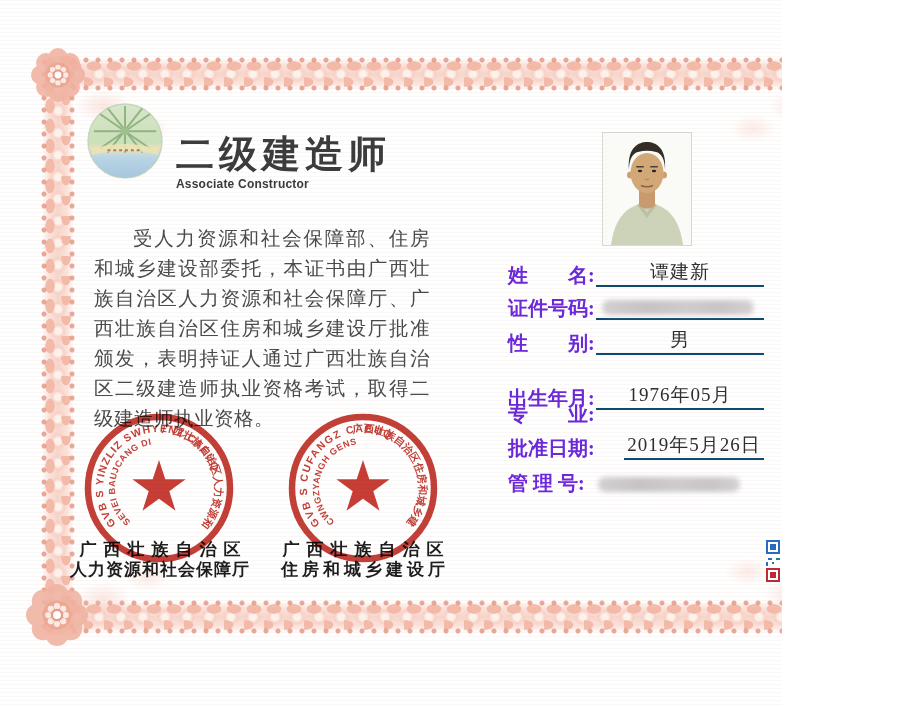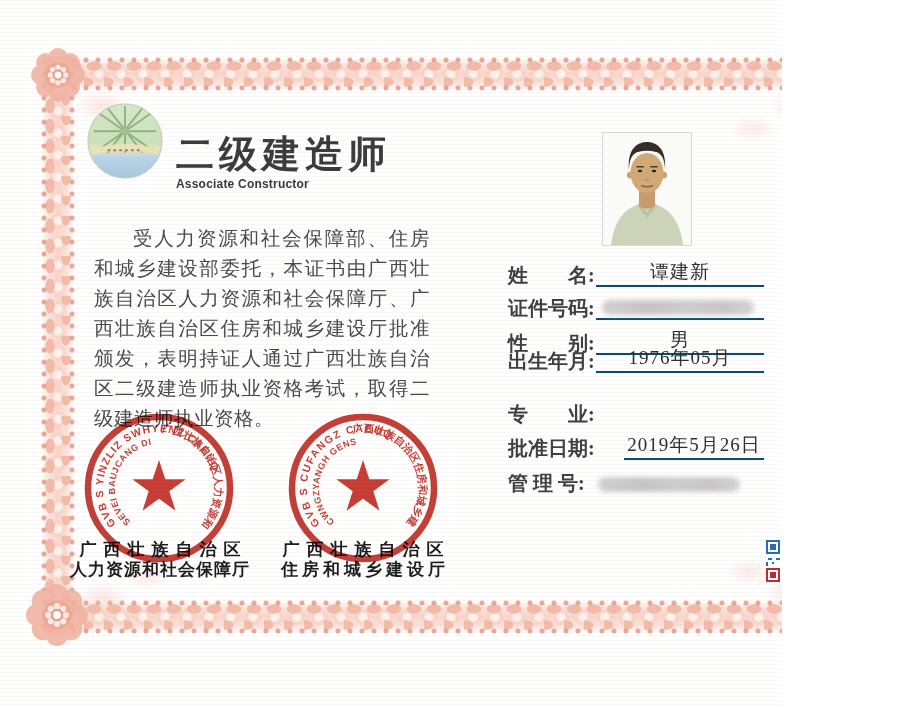--- a/index.html
+++ b/index.html
@@ -55,21 +55,21 @@
   .cap-sp1{letter-spacing:7px;margin-right:-7px;display:block;}
   .cap-tight{letter-spacing:1px;display:block;}
   .cap-wide{letter-spacing:4px;margin-right:-4px;display:block;}
 
   
   .photo{position:absolute;left:603px;top:133px;width:88px;height:112px;
          box-shadow:0 0 0 1px rgba(190,190,185,.6);background:#fafaf7;}
 
   
   .form-row{position:absolute;left:508px;width:256px;height:26px;display:flex;align-items:flex-end;}
-  .f-label{flex:0 0 88px;font-size:20px;font-weight:600;color:#404040;white-space:nowrap;line-height:24px;}
+  .f-label{flex:0 0 88px;font-size:20px;font-weight:600;color:#6d28d9;white-space:nowrap;line-height:24px;}
   .f-line{flex:1;border-bottom:2px solid #0c4a6e;text-align:center;position:relative;height:26px;}
   .f-line.no-line{border-bottom:none;}
   .f-value{font-size:19px;color:#2e2e2e;font-weight:500;line-height:26px;letter-spacing:1px;}
   .redact{position:absolute;left:6px;right:10px;bottom:3px;height:15px;border-radius:7px;
           background:linear-gradient(90deg,#d3cfd0,#c7c3c4 30%,#cfcbcc 55%,#c9c5c6 80%,#d6d2d3);
           filter:blur(2.5px);}
   .redact-short{left:2px;right:24px;}
 
   
   .qr{position:absolute;left:766px;top:540px;width:42px;height:42px;}
@@ -231,21 +231,21 @@
   <div class="form-row" style="top:329px;">
     <span class="f-label">性　　别:</span>
     <span class="f-line"><span class="f-value">男</span></span>
   </div>
   <div class="form-row" style="top:294px;">
     <span class="f-label">证件号码:</span>
     <span class="f-line">
         <span class="redact"></span>
       </span>
   </div>
-  <div class="form-row" style="top:347px;">
+  <div class="form-row" style="top:384px;">
     <span class="f-label">出生年月:</span>
     <span class="f-line"><span class="f-value">1976年05月</span></span>
   </div>
   <div class="form-row" style="top:400px;">
     <span class="f-label">专　　业:</span>
   </div>
   <div class="form-row" style="top:434px;gap:28px;">
     <span class="f-label">批准日期:</span>
     <span class="f-line"><span class="f-value">2019年5月26日</span></span>
   </div>

